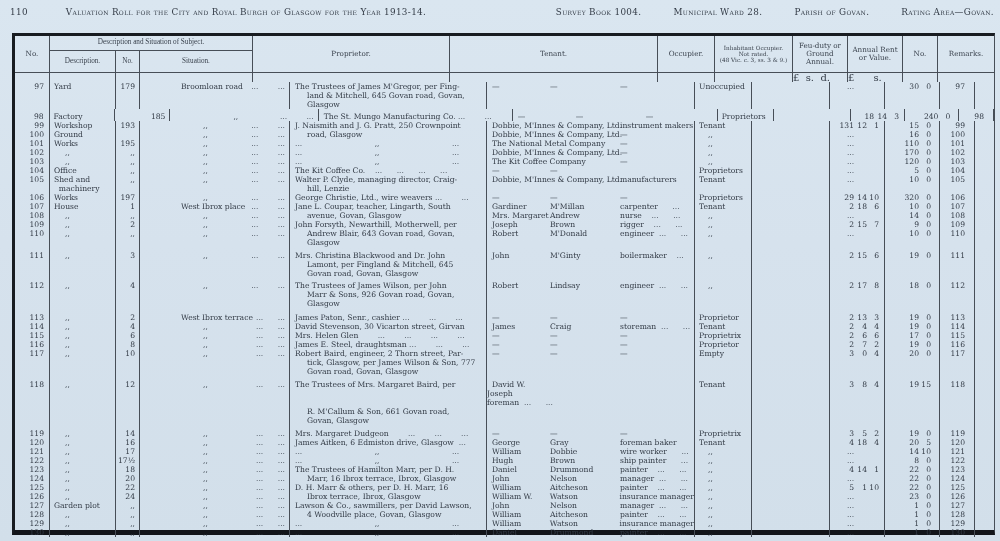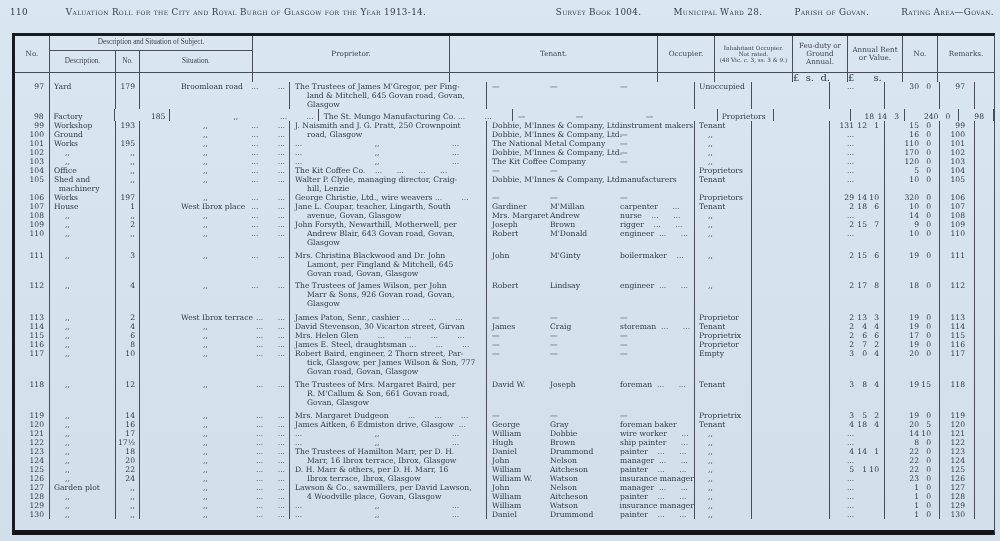--- a/index.html
+++ b/index.html
@@ -832,21 +832,21 @@
         </div>
         <div class="row">
           <div class="c w-no b-no" style="padding-top: 4px;">118</div>
           <div class="c w-desc b-desc ditto" style="padding-top: 4px;">,,</div>
           <div class="c w-hno b-hno" style="padding-top: 4px;">12</div>
           <div class="c w-sit b-sit" style="padding-top: 4px;">
             <span class="sit-t ditto">,,</span>
             <span class="sit-d">...      ...</span>
           </div>
           <div class="c w-prop b-prop" style="padding-top: 4px;">The Trustees of Mrs. Margaret Baird, per</div>
-          <div class="c w-ten b-ten" style="padding-top: 4px;">
+          <div class="c w-ten b-ten" style="padding-top: 4px; flex-direction: column;">
             <span class="tt1">David W.</span>
             <span class="tt2">Joseph</span>
             <span class="tt3">foreman  ...      ...</span>
           </div>
           <div class="c w-occ b-occ" style="padding-top: 4px;">Tenant</div>
           <div class="c w-inh b-inh" style="padding-top: 4px;"></div>
           <div class="c w-feu b-feu" style="padding-top: 4px;">
             <span class="fp fp1">3</span>
             <span class="fp fp2">8</span>
             <span class="fp fp3">4</span>

